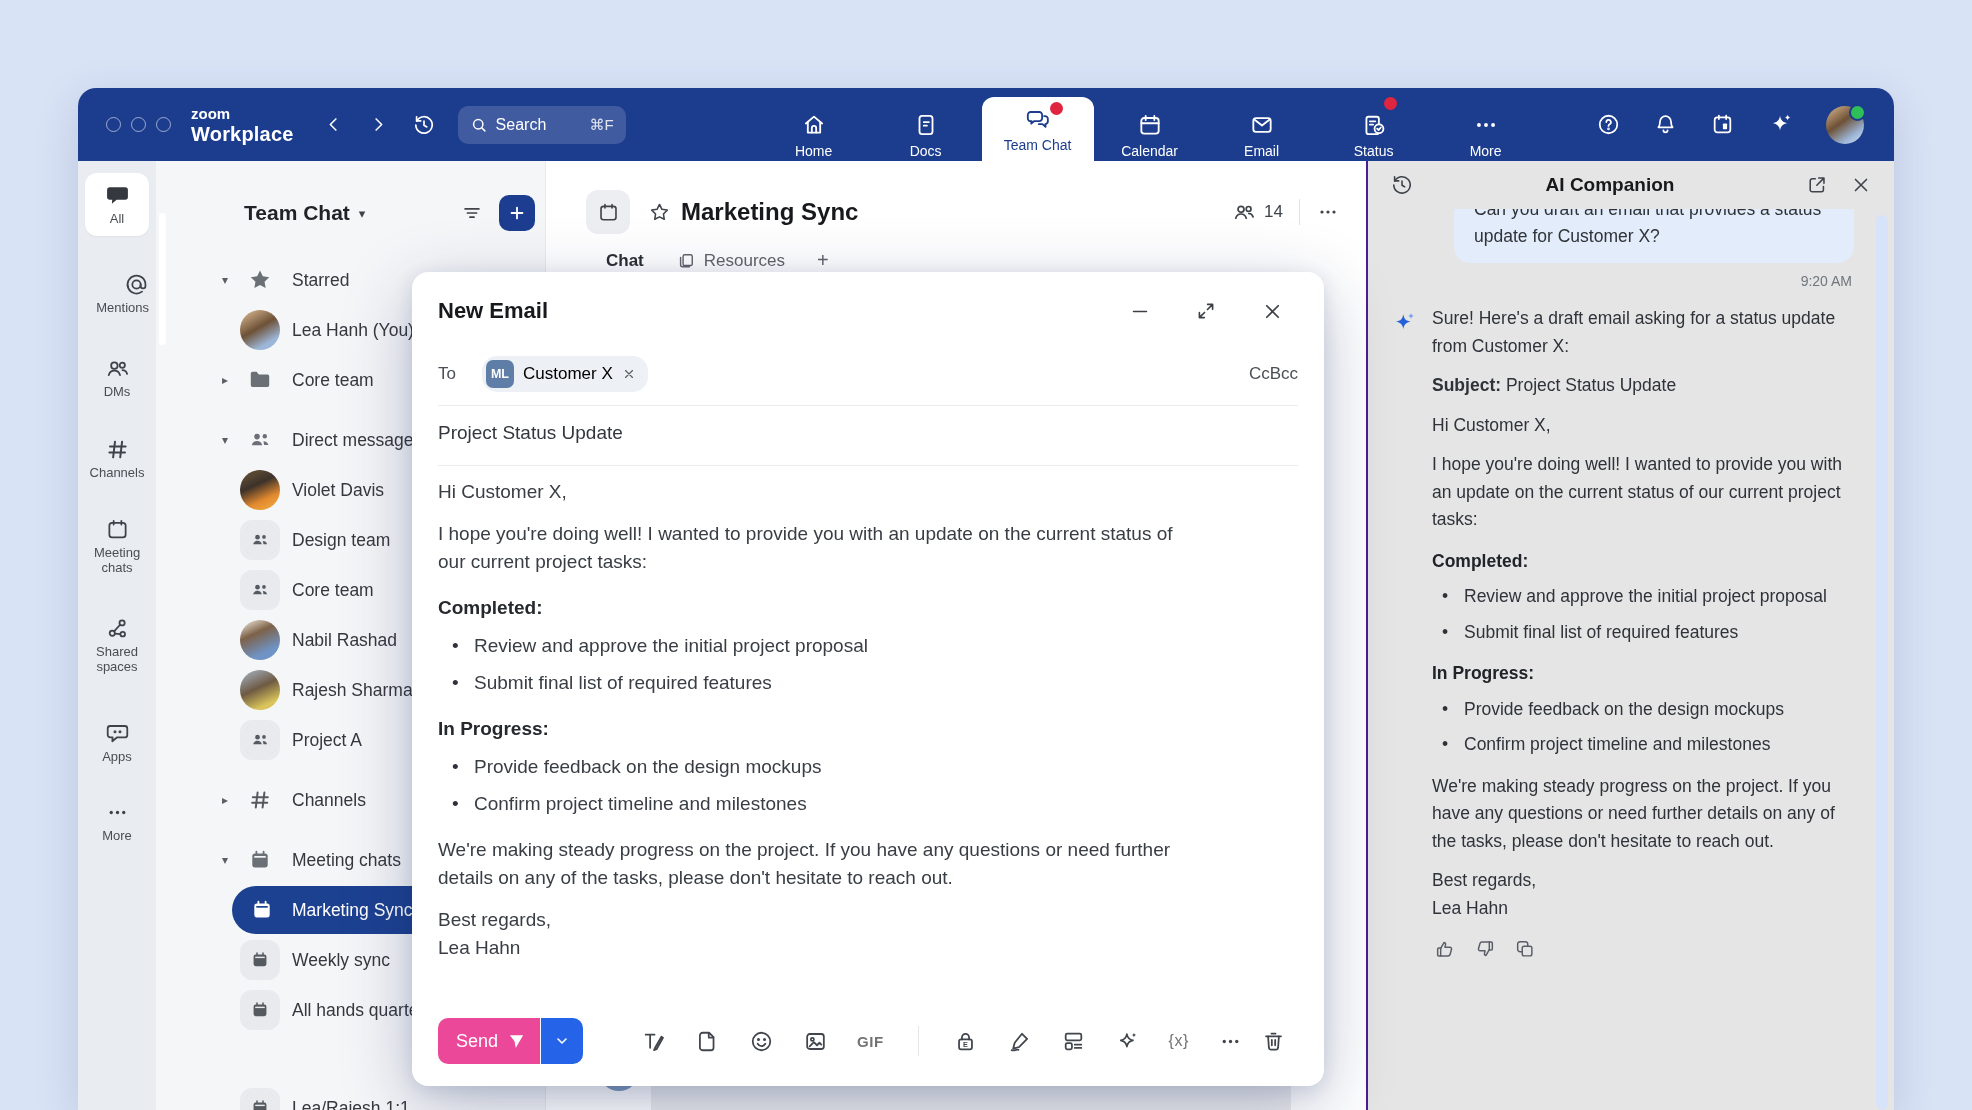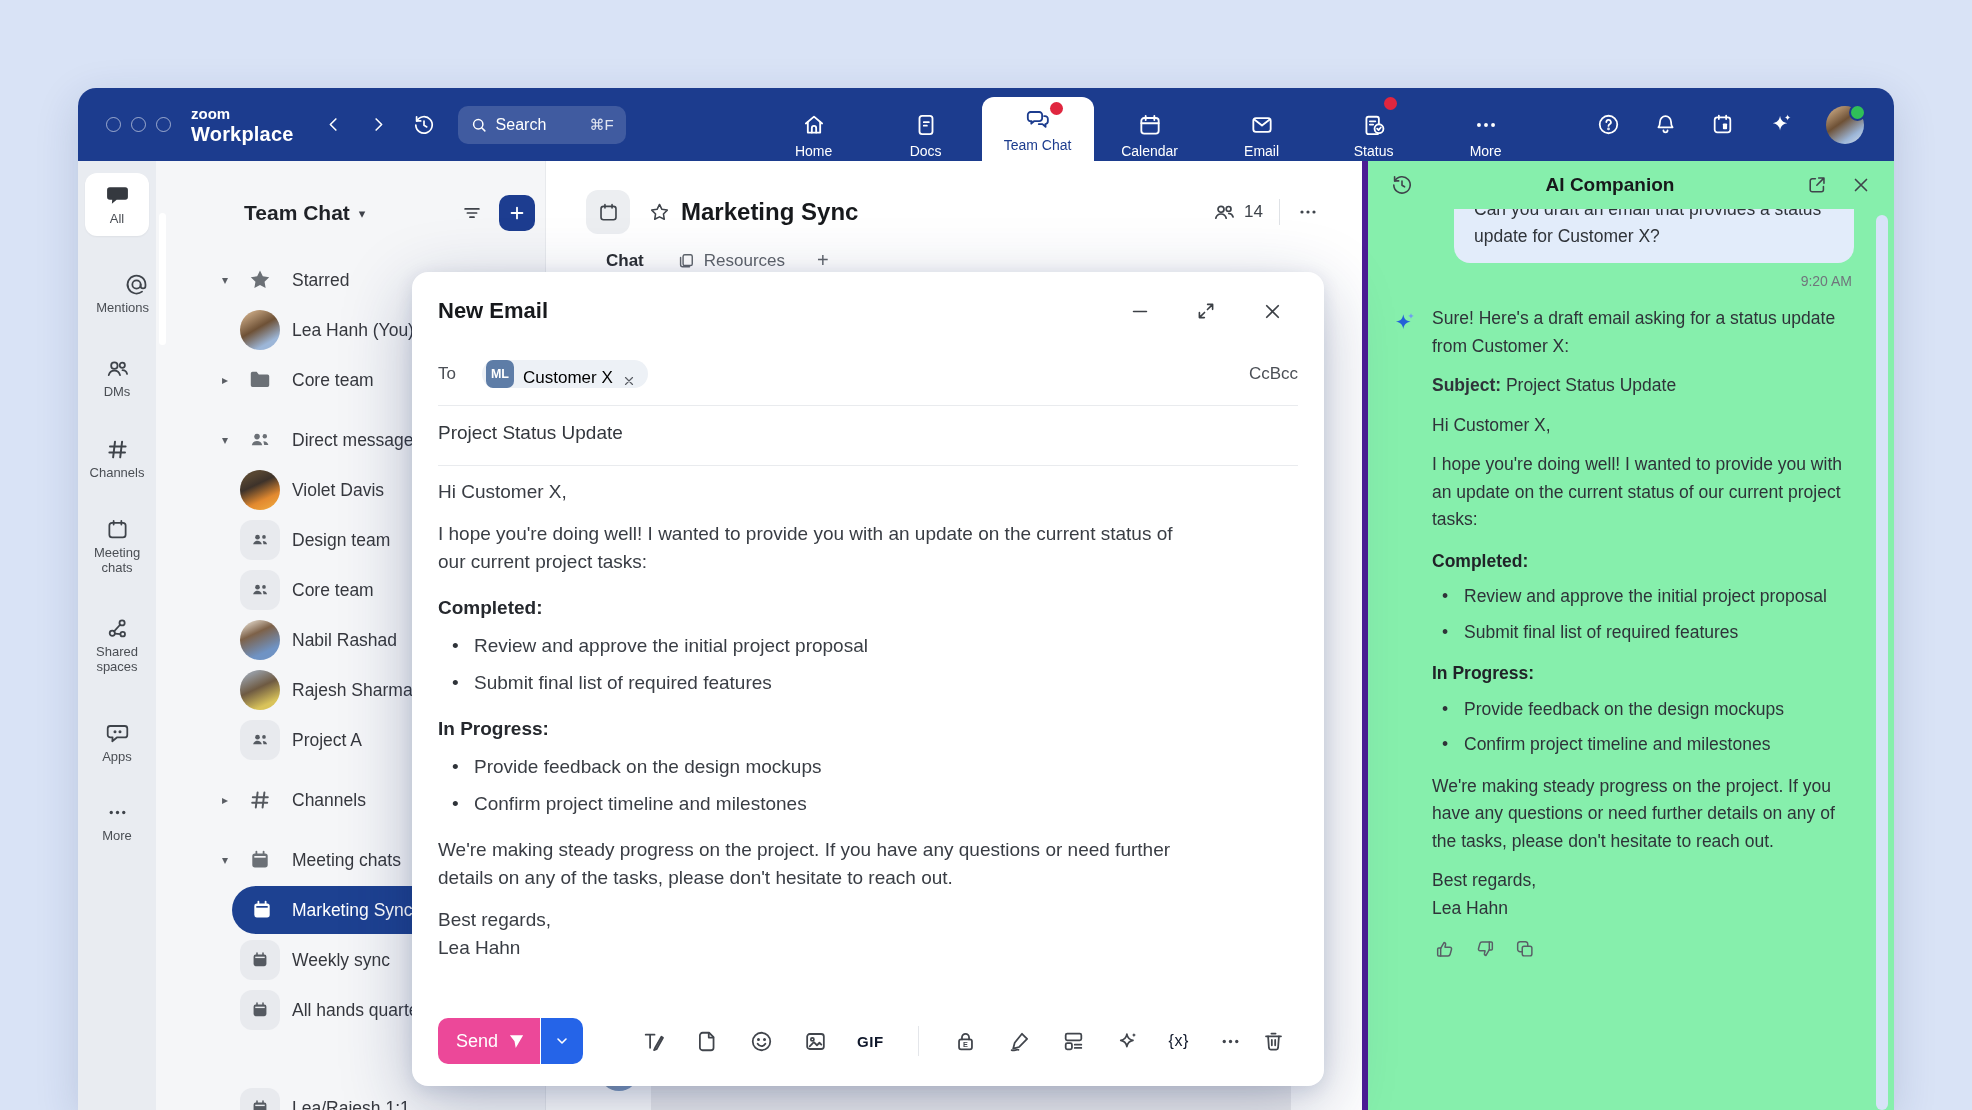--- a/index.html
+++ b/index.html
@@ -77,21 +77,21 @@
   .m-div{width:1px;height:26px;background:#dfe2e6;}
   .m-tabs{position:absolute;top:88px;left:60px;display:flex;align-items:center;gap:32px;font-size:17px;}
   .tab-active{color:#2b2e33;font-weight:600;}
   .tab{color:#5f646b;display:flex;align-items:center;gap:8px;}
   .tab-plus{color:#5f646b;font-size:20px;}
   .m-msg-av{position:absolute;left:53px;top:890px;width:40px;height:40px;border-radius:50%;
     background:linear-gradient(150deg,#d8dde4 10%,#8a93a1 40%,#7f9bc0 80%);}
   .m-msg-bubble{position:absolute;left:105px;top:882px;width:640px;height:84px;background:#ececee;border-radius:14px;
     box-sizing:border-box;padding:14px 20px;font-size:17px;color:#3b3e44;}
   
-  .ai{width:526px;background:#86efac;border-left:6px solid #4c1d95;flex:none;position:relative;overflow:hidden;margin-left:16px;}
+  .ai{width:526px;background:#e5e5e5;border-left:2px solid #4c1d95;flex:none;position:relative;overflow:hidden;}
   .ai-head{position:absolute;top:0;left:0;right:0;height:48px;display:flex;align-items:center;padding:0 22px;box-sizing:border-box;}
   .ai-title{flex:1;text-align:center;font-size:19px;font-weight:700;color:#17191b;}
   .ai-hicon{color:#3f444b;}
   .ai-headicons{display:flex;gap:22px;color:#3f444b;align-items:center;}
   .ai-scrolltrack{position:absolute;right:6px;top:54px;bottom:0;width:12px;background:#d7e3f8;border-radius:6px;}
   .ai-msgs{position:absolute;top:48px;left:0;right:0;bottom:0;overflow:hidden;padding:0 40px 0 22px;box-sizing:border-box;}
   .ai-bubble{margin:-26px 0 0 auto;width:400px;box-sizing:border-box;background:#e2ecfa;border-radius:16px;
     padding:13px 20px;font-size:17.5px;line-height:27px;color:#2f3339;}
   .ai-time{text-align:right;margin:10px 2px 16px 0;font-size:14px;color:#70757c;}
   .ai-resp{display:flex;gap:14px;}
@@ -103,40 +103,40 @@
   .blt .bdot{width:22px;flex:none;color:#2f3339;}
   .ai-feedback{display:flex;gap:18px;margin:16px 0 0 2px;color:#595e66;}
   
   .modal{position:absolute;left:412px;top:272px;width:912px;height:814px;background:#fff;border-radius:16px;
     box-shadow:0 20px 70px rgba(20,40,95,.28), 0 4px 18px rgba(20,40,95,.12);z-index:60;}
   .mo-head{position:absolute;top:26px;left:26px;right:40px;display:flex;align-items:center;}
   .mo-title{font-size:22px;font-weight:700;color:#17191c;}
   .mo-ctrls{margin-left:auto;display:flex;gap:44px;color:#3c4046;align-items:center;}
   .mo-to{position:absolute;top:82px;left:26px;right:26px;height:40px;display:flex;align-items:center;}
   .to-lbl{font-size:17px;color:#4b4f56;}
-  .chip{margin-left:26px;height:28px;background:#edf1f6;border-radius:15px;display:flex;align-items:flex-end;padding:0 12px 0 4px;gap:9px;}
+  .chip{margin-left:26px;height:36px;background:#edf1f6;border-radius:15px;display:flex;align-items:center;padding:0 12px 0 4px;gap:9px;}
   .chip-av{width:28px;height:28px;border-radius:7px;background:#5e7da7;color:#fff;font-size:12.5px;font-weight:700;
     display:flex;align-items:center;justify-content:center;}
   .chip-name{font-size:17px;color:#000000;}
   .chip-x{color:#585c63;display:flex;}
   .ccbcc{margin-left:auto;display:flex;font-size:17px;color:#4b4f56;}
   .hairline{position:absolute;left:26px;right:26px;height:1px;background:#e9ebee;}
   .mo-subject{position:absolute;top:150px;left:26px;font-size:19px;color:#33373d;}
   .mo-body{position:absolute;top:206px;left:26px;width:760px;font-size:19px;line-height:28px;color:#393d44;}
   .mo-body p{margin:0 0 14px 0;}
   .mo-body .hd{font-weight:700;color:#25282d;margin:18px 0 10px 0;}
   .mo-body .blt{margin-bottom:9px;padding-left:14px;}
   .sig{margin-top:36px;}
   .mo-toolbar{position:absolute;left:26px;right:38px;bottom:22px;height:46px;display:flex;align-items:center;}
   .sendbtn{display:flex;height:46px;border-radius:10px;overflow:hidden;}
   .send-main{background:#ec4899;color:#fff;display:flex;align-items:center;gap:9px;padding:0 14px 0 18px;font-size:18px;font-weight:400;}
   .send-sep{width:1px;background:rgba(255,255,255,.45);}
   .send-caret{width:42px;background:#2564e8;color:#fff;display:flex;align-items:center;justify-content:center;}
   .tools{margin-left:58px;display:flex;align-items:center;gap:29px;color:#41454c;}
-  .gif{font-size:15px;font-weight:700;letter-spacing:.5px;color:#0f172a;}
+  .gif{font-size:15px;font-weight:700;letter-spacing:.5px;color:#737373;}
   .vdiv{width:1px;height:30px;background:#e4e6ea;margin:0 5px;}
   .trash{margin-left:auto;color:#41454c;}
   .ic{display:block;}
 </style>
 </head>
 <body>
 
 <div class="window">
 
   <div class="topbar">

